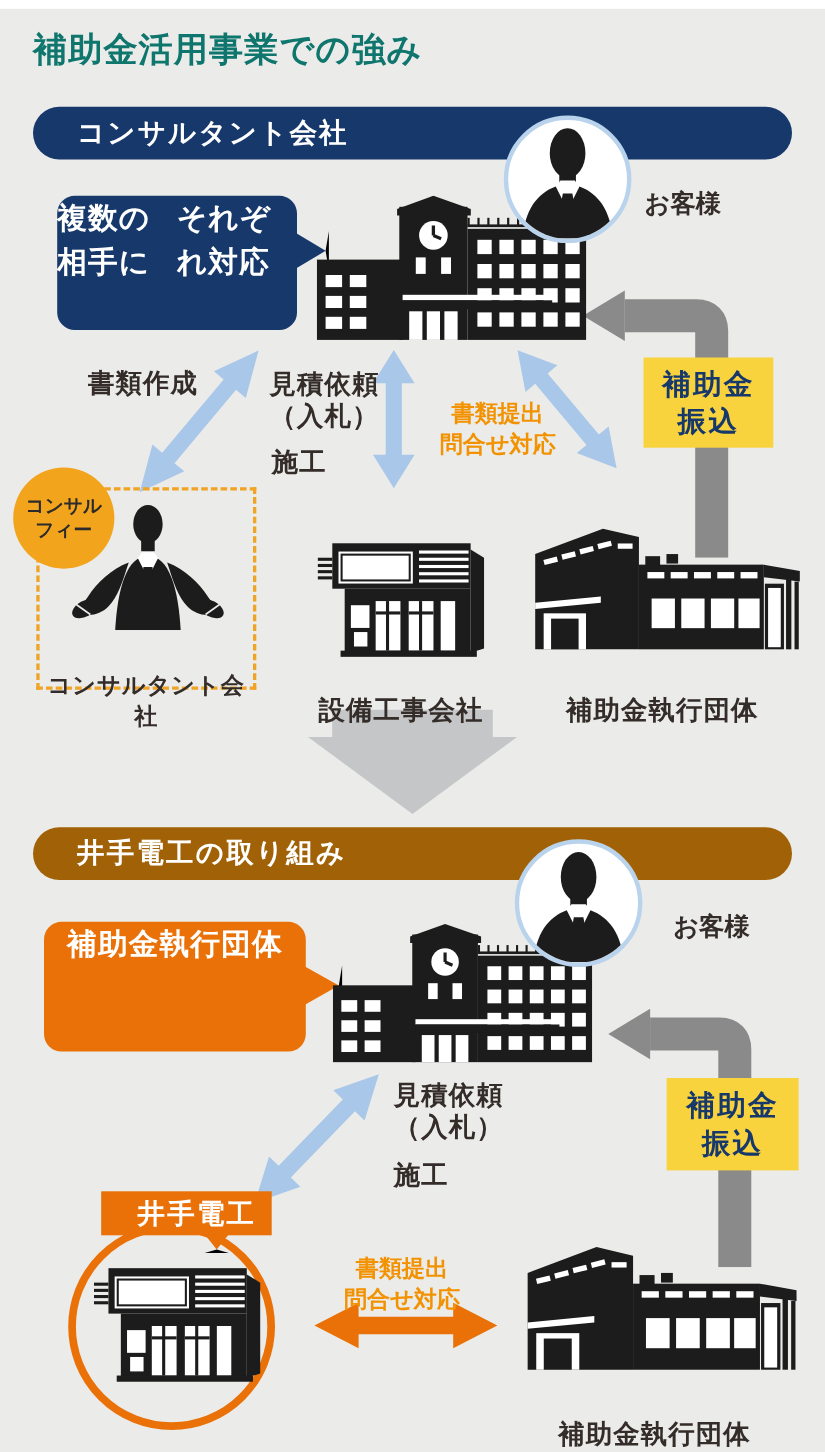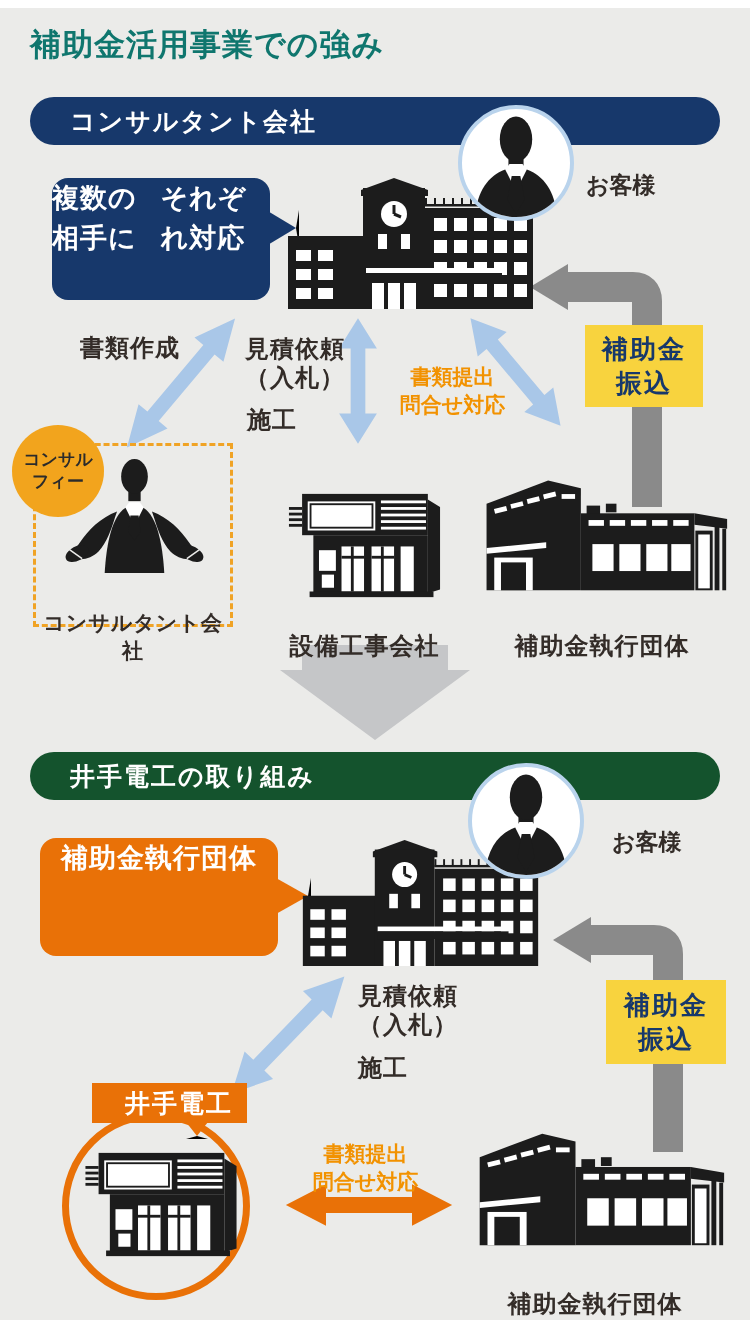--- a/index.html
+++ b/index.html
@@ -4,21 +4,21 @@
 <style>
   html,body{margin:0;padding:0;}
   .canvas{position:relative;width:750px;height:1320px;background:#ebebe9;
     font-family:"Liberation Sans",sans-serif;overflow:hidden;}
   .abs{position:absolute;}
   .white-strip{left:0;top:0;width:750px;height:8px;background:#ffffff;}
   .page-title{left:30px;top:24px;font-size:31px;font-weight:bold;color:#0f766e;letter-spacing:1px;}
   .banner{height:48px;border-radius:24px;color:#fff;font-weight:bold;font-size:25px;
     line-height:48px;padding-left:40px;box-sizing:border-box;letter-spacing:2px;z-index:2;}
   .banner-blue{background:#17386b;}
-  .banner-orange{background:#14532d;}
+  .banner-orange{background:#a16207;}
   .avatar{border-radius:50%;background:#fff;border:4px solid #b9d3ec;overflow:hidden;
     box-sizing:border-box;z-index:3;}
   .avatar svg{display:block;width:100%;height:100%;}
   .customer-label{font-size:23px;font-weight:bold;color:#332c28;z-index:3;}
   .bubble{border-radius:16px;color:#fff;font-weight:bold;font-size:27px;letter-spacing:1px;
     display:flex;justify-content:center;align-items:flex-start;z-index:2;line-height:40px;}
   .bubble-blue{background:#17386b;}
   .bubble-orange{background:#e97107;}
   .tail-right{width:0;height:0;border-style:solid;border-top:18px solid transparent;
     border-bottom:18px solid transparent;z-index:2;}

